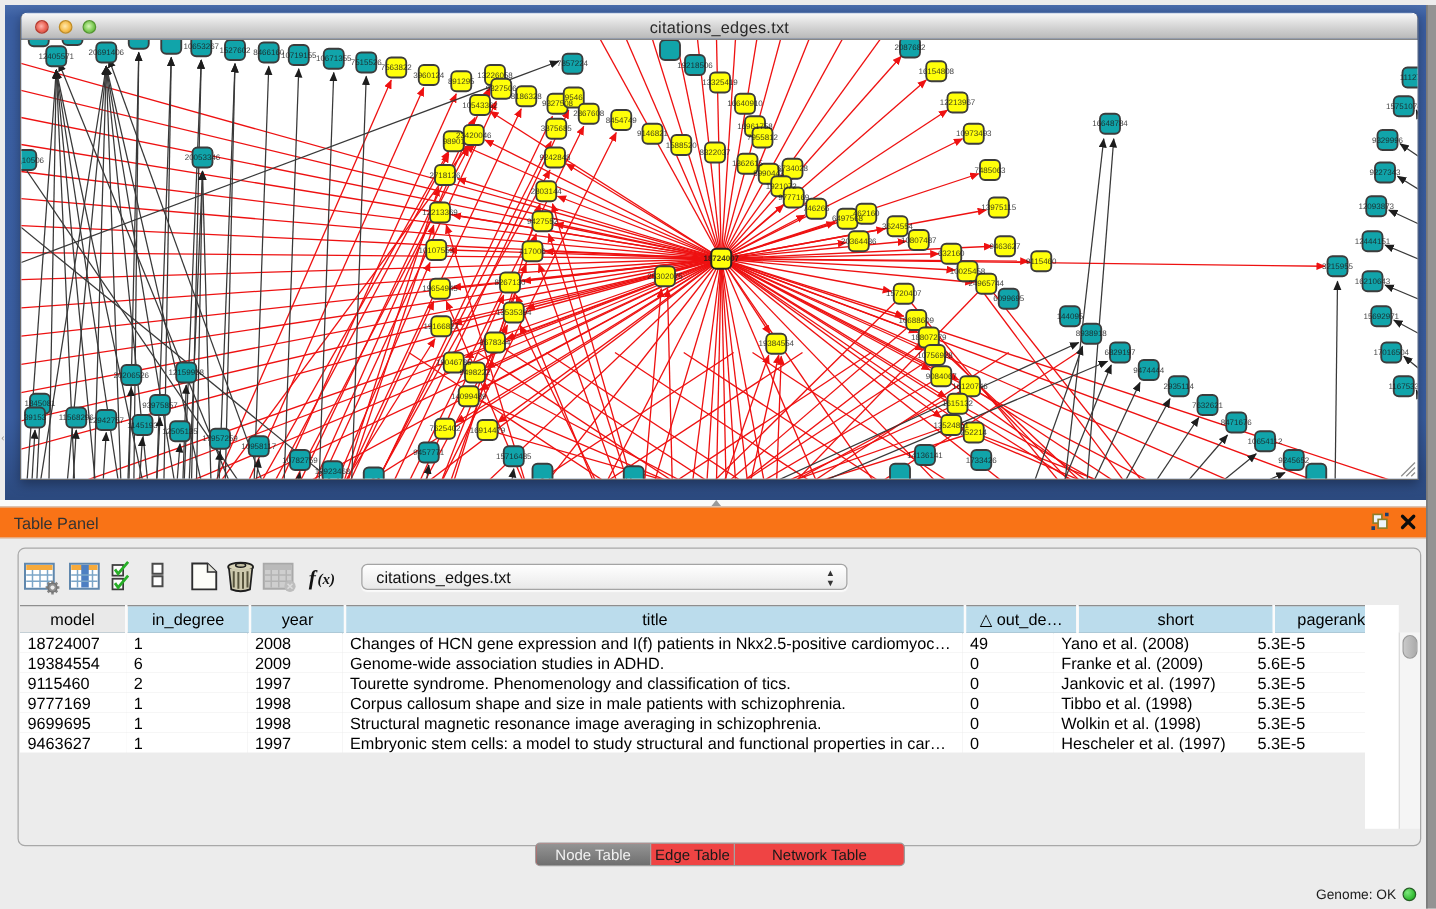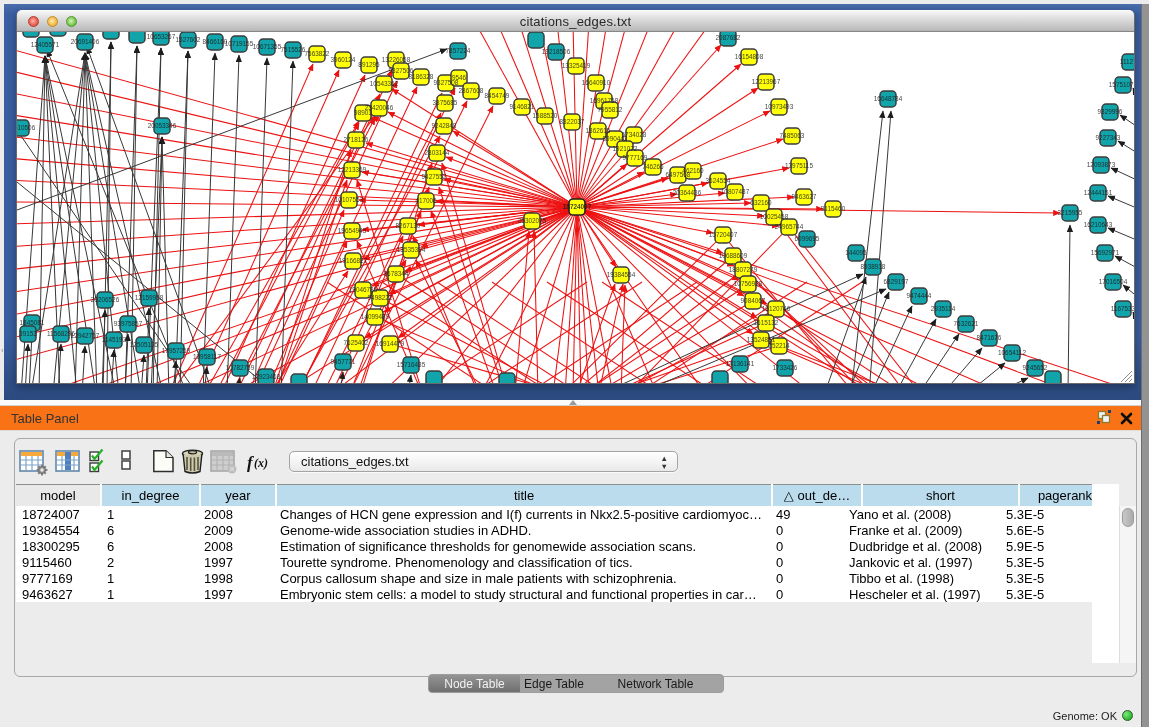--- a/index.html
+++ b/index.html
@@ -25,21 +25,21 @@
 #combo span{position:absolute;left:11px;top:2px;font-size:13px;color:#111}
 #combo .arr{position:absolute;left:auto;right:9px;font-size:7.5px;color:#333;line-height:8px}
 table#grid{position:absolute;left:16px;top:484px;border-collapse:collapse;table-layout:fixed;font-size:13px;color:#000}
 #grid th{height:22px;background:#bbdcec;font-weight:normal;font-size:13px;text-align:center;border-right:2px solid #fbfbfb;border-top:1px solid #8e8e8e;border-bottom:1px solid #9fb6c2;padding:0;overflow:hidden;white-space:nowrap}
 #grid th.gray{background:#e9e9e9}
 #grid td{height:16px;background:#fff;padding:0 0 0 6px;overflow:hidden;white-space:nowrap;border:none}
 #rowsclip{left:16px;top:506px;width:1076px;height:179px;overflow:hidden}
 #vsb{left:1119px;top:506px;width:17px;height:157px;background:#f5f5f5;border-left:1px solid #ddd}
 #vsb div{position:absolute;left:2px;top:2px;width:12px;height:19px;border-radius:6px;background:linear-gradient(90deg,#c9c9c9,#ababab);border:1px solid #9a9a9a}
 #whitefill{left:1092px;top:484px;width:27px;height:179px;background:#fff}
-#tabs{left:428px;top:674px;width:296px;height:19px;border:1px solid #9c9c9c;border-radius:4px;background:#a3a3a3;display:flex;overflow:hidden}
+#tabs{left:428px;top:674px;width:296px;height:19px;border:1px solid #9c9c9c;border-radius:4px;background:#ef4444;display:flex;overflow:hidden}
 #tabs div{font-size:12px;line-height:18px;text-align:center;color:#191919}
 #tabs .sel{background:linear-gradient(#949494,#6f6f6f);color:#f2f2f2}
 #mem{right:32px;top:710px;font-size:11px;color:#1c1c1c}
 #memdot{left:1122px;top:710px;width:11px;height:11px;border-radius:50%;background:radial-gradient(circle at 3px 3px,#7de87d,#2eb92e 70%);border:1px solid #265e26}
 .divarrow{width:0;height:0;border-left:4px solid transparent;border-right:4px solid transparent;border-bottom:5px solid #9a9a9a}
 </style></head><body>
 <div class="abs" id="netpanel"></div>
 <div class="abs" id="win">
   <div class="abs" id="titlebar">
       <div id="title">citations_edges.txt</div>
@@ -667,59 +667,59 @@
       </tr>
 </tbody>
   </table>
 <div class="abs" id="rowsclip">
     <table id="grid" style="left:0;top:0">
       <tbody>
         <tr>
           <td style="width:85px">18724007</td>
           <td style="width:97px">1</td>
           <td style="width:76px">2008</td>
-          <td style="width:496px">Changes of HCN gene expression and I(f) currents in Nkx2.5‑positive cardiomyoc…</td>
+          <td style="width:496px">Changes of HCN gene expression and I(f) patients in Nkx2.5‑positive cardiomyoc…</td>
           <td style="width:73px">49</td>
           <td style="width:157px">Yano et al. (2008)</td>
           <td style="width:92px">5.3E‑5</td>
         </tr>
         <tr>
           <td style="width:85px">19384554</td>
           <td style="width:97px">6</td>
           <td style="width:76px">2009</td>
           <td style="width:496px">Genome‑wide association studies in ADHD.</td>
           <td style="width:73px">0</td>
           <td style="width:157px">Franke et al. (2009)</td>
           <td style="width:92px">5.6E‑5</td>
-        </tr>
-        <tr>
-          <td style="width:85px">18300295</td>
-          <td style="width:97px">6</td>
-          <td style="width:76px">2008</td>
-          <td style="width:496px">Estimation of significance thresholds for genomewide association scans.</td>
-          <td style="width:73px">0</td>
-          <td style="width:157px">Dudbridge et al. (2008)</td>
-          <td style="width:92px">5.9E‑5</td>
         </tr>
         <tr>
           <td style="width:85px">9115460</td>
           <td style="width:97px">2</td>
           <td style="width:76px">1997</td>
           <td style="width:496px">Tourette syndrome. Phenomenology and classification of tics.</td>
           <td style="width:73px">0</td>
           <td style="width:157px">Jankovic et al. (1997)</td>
           <td style="width:92px">5.3E‑5</td>
         </tr>
         <tr>
           <td style="width:85px">9777169</td>
           <td style="width:97px">1</td>
           <td style="width:76px">1998</td>
           <td style="width:496px">Corpus callosum shape and size in male patients with schizophrenia.</td>
           <td style="width:73px">0</td>
           <td style="width:157px">Tibbo et al. (1998)</td>
+          <td style="width:92px">5.3E‑5</td>
+        </tr>
+        <tr>
+          <td style="width:85px">9699695</td>
+          <td style="width:97px">1</td>
+          <td style="width:76px">1998</td>
+          <td style="width:496px">Structural magnetic resonance image averaging in schizophrenia.</td>
+          <td style="width:73px">0</td>
+          <td style="width:157px">Wolkin et al. (1998)</td>
           <td style="width:92px">5.3E‑5</td>
         </tr>
         <tr>
           <td style="width:85px">9463627</td>
           <td style="width:97px">1</td>
           <td style="width:76px">1997</td>
           <td style="width:496px">Embryonic stem cells: a model to study structural and functional properties in car…</td>
           <td style="width:73px">0</td>
           <td style="width:157px">Hescheler et al. (1997)</td>
           <td style="width:92px">5.3E‑5</td>

